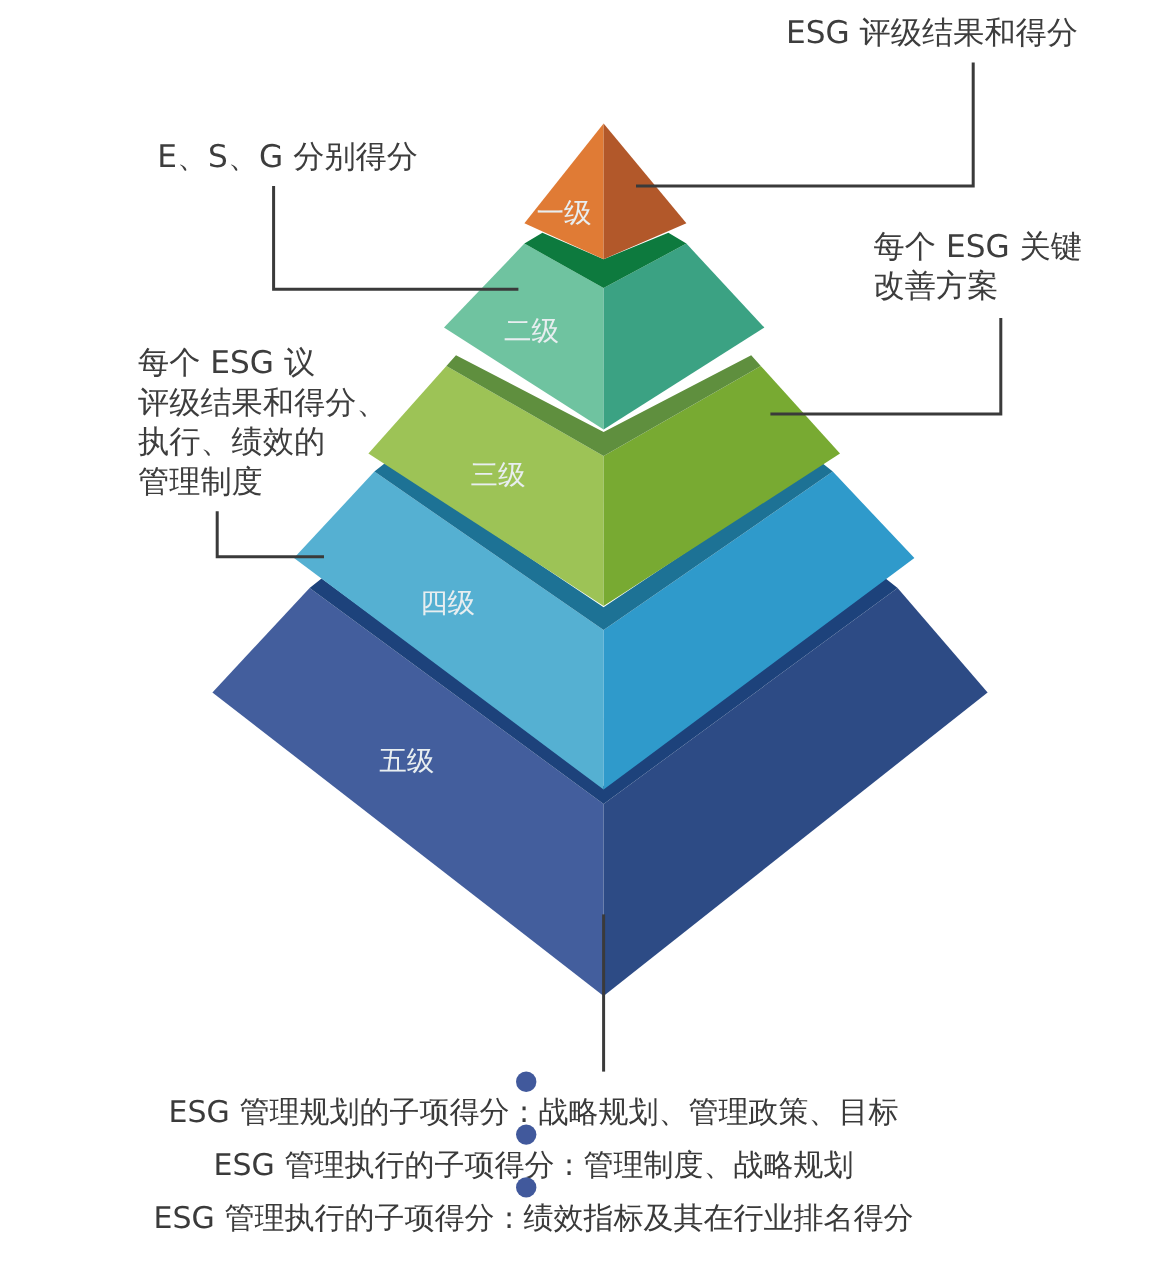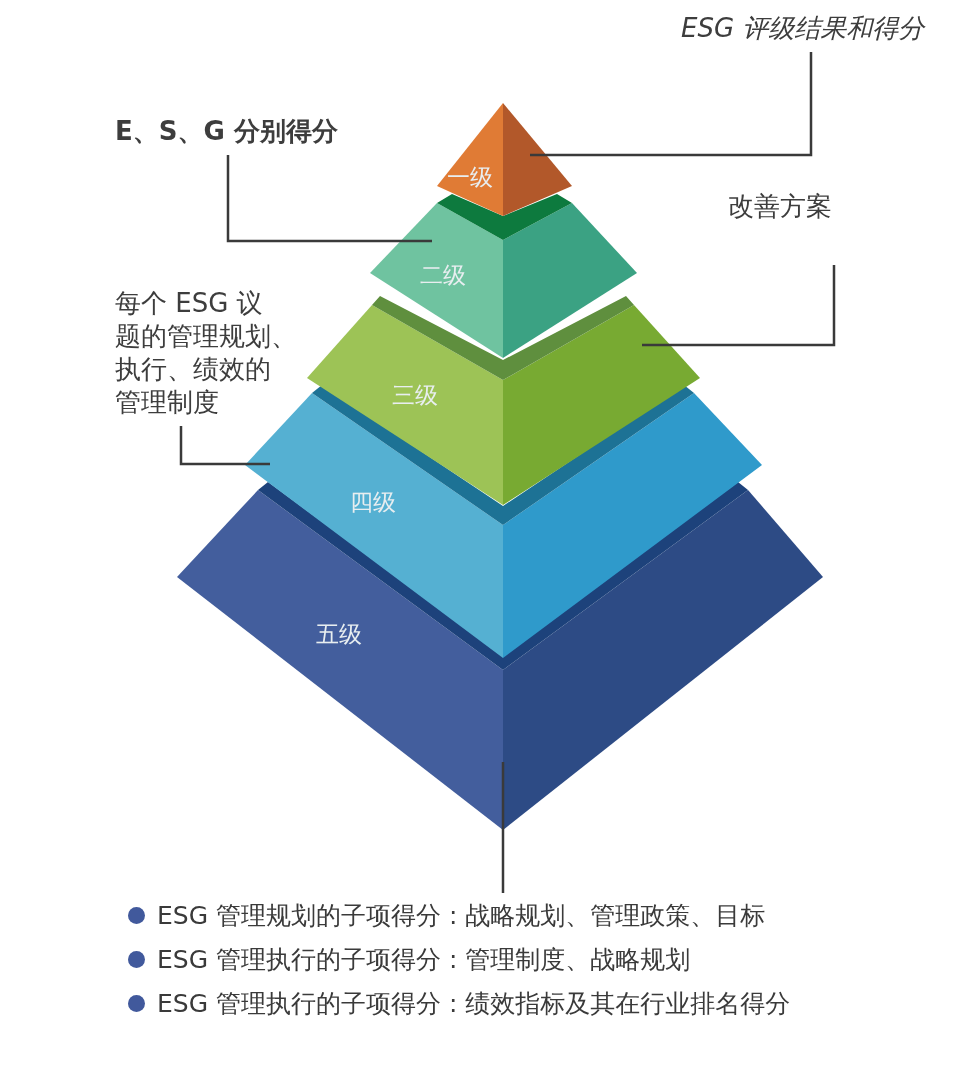--- a/index.html
+++ b/index.html
@@ -2,21 +2,21 @@
 <html><head>
 <meta charset="utf-8">
 <style>
   html, body { margin: 0; padding: 0; background: #ffffff; }
   body { width: 960px; height: 1065px; position: relative; overflow: hidden;
          font-family: "DejaVu Sans", "Liberation Sans", sans-serif; color: #3a3a3a; }
   #diagram { position: absolute; left: 0; top: 0; width: 960px; height: 1065px; }
   .annot { position: absolute; font-size: 26px; line-height: 33px; color: #3d3d3d; white-space: nowrap; }
   .tier-label { font-family: "DejaVu Sans", sans-serif; font-size: 23px; fill: #e8eef0; }
   .bullets { position: absolute; left: 128px; top: 893px; }
-  .bullet-row { display: flex; align-items: center; height: 44px; font-size: 25px; color: #3a3a3a; white-space: nowrap; }
+  .bullet-row { display: flex; align-items: center; height: 44px; font-size: 25px; color: #3a3a3a; white-space: nowrap; flex-direction: column; }
   .dot { width: 17px; height: 17px; border-radius: 50%; margin-right: 12px; flex: 0 0 auto; }
 </style>
 </head>
 <body>
 
 <svg id="diagram" viewBox="0 0 960 1065" xmlns="http://www.w3.org/2000/svg">
 
   <g>
     <polygon points="177,577 258,490 503,670 503,830" fill="#435e9d"></polygon>
     <polygon points="503,670 748,490 823,577 503,830" fill="#2d4b85"></polygon>
@@ -53,28 +53,29 @@
 
   <g stroke="#3a3a3a" stroke-width="2.5" fill="none">
     <polyline points="530,155 811,155 811,52"></polyline>
     <polyline points="228,155 228,241 432,241"></polyline>
     <polyline points="642,345 834,345 834,265"></polyline>
     <polyline points="181,426 181,464 270,464"></polyline>
     <line x1="503" y1="762" x2="503" y2="893"></line>
   </g>
 </svg>
 
-<div class="annot" style="left:681px; top:12px;font-style:italic;">ESG 评级结果和得分</div>
-<div class="annot" style="left:115px; top:115px;font-weight:bold;">E、S、G 分别得分</div>
+<div class="annot" style="left:655px; top:12px;">ESG 评级结果和得分</div>
+<div class="annot" style="left:131px; top:115px;">E、S、G 分别得分</div>
 <div class="annot" style="left:728px; top:190px;">
+  <div>每个 ESG 关键</div>
   <div>改善方案</div>
 </div>
 <div class="annot" style="left:115px; top:287px;">
   <div>每个 ESG 议</div>
-  <div>题的管理规划、</div>
+  <div>评级结果和得分、</div>
   <div>执行、绩效的</div>
   <div>管理制度</div>
 </div>
 
 <div class="bullets">
   <div class="bullet-row">
     <span class="dot" style="background:#41599c"></span>
     <span>ESG 管理规划的子项得分 : 战略规划、管理政策、目标</span>
   </div>
   <div class="bullet-row">

